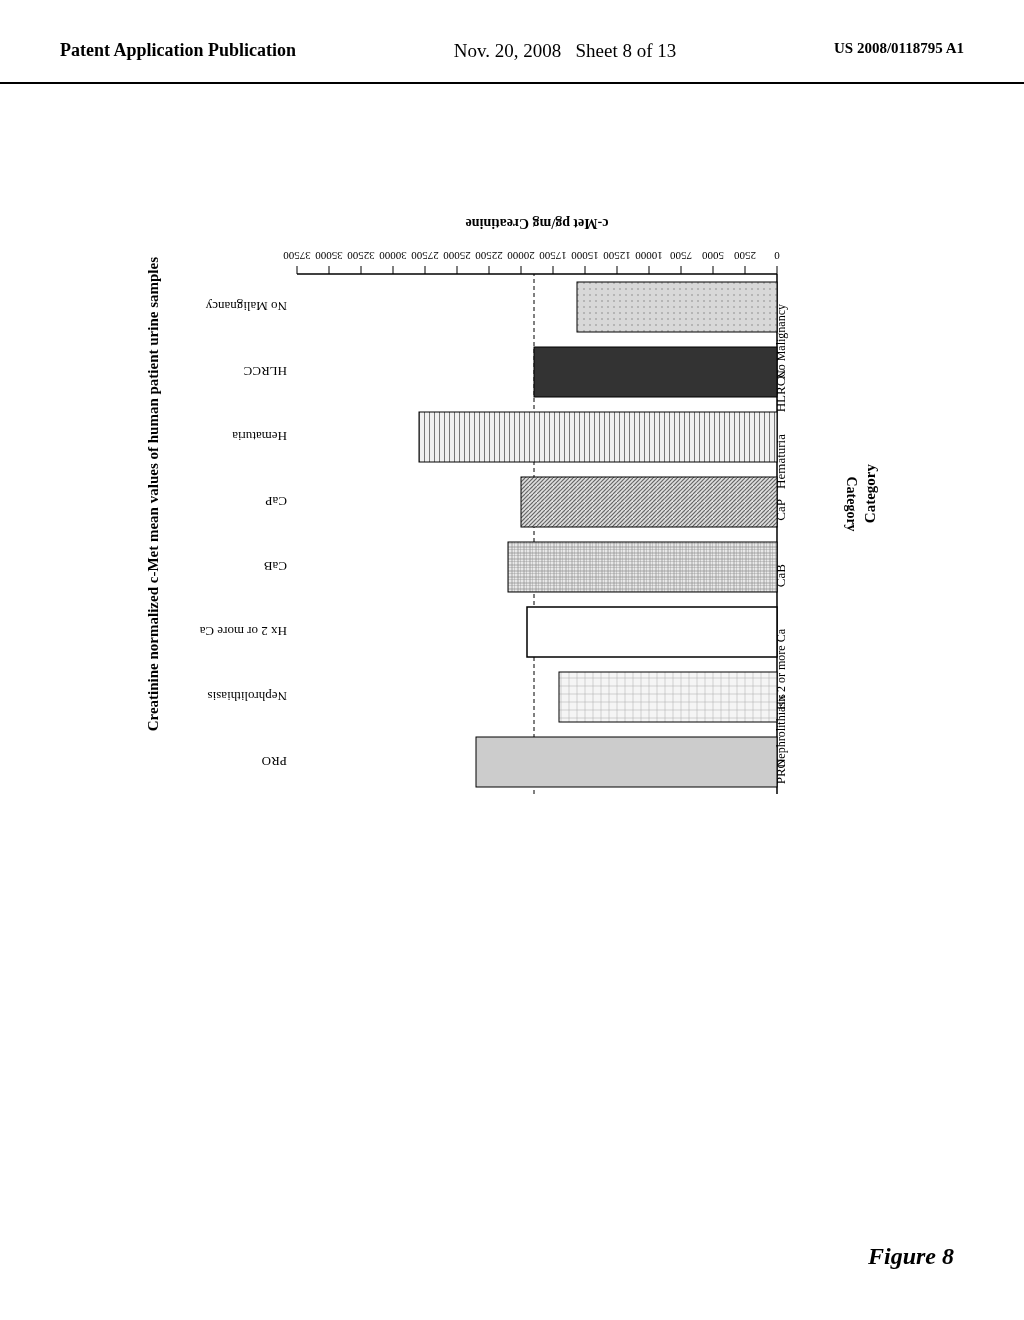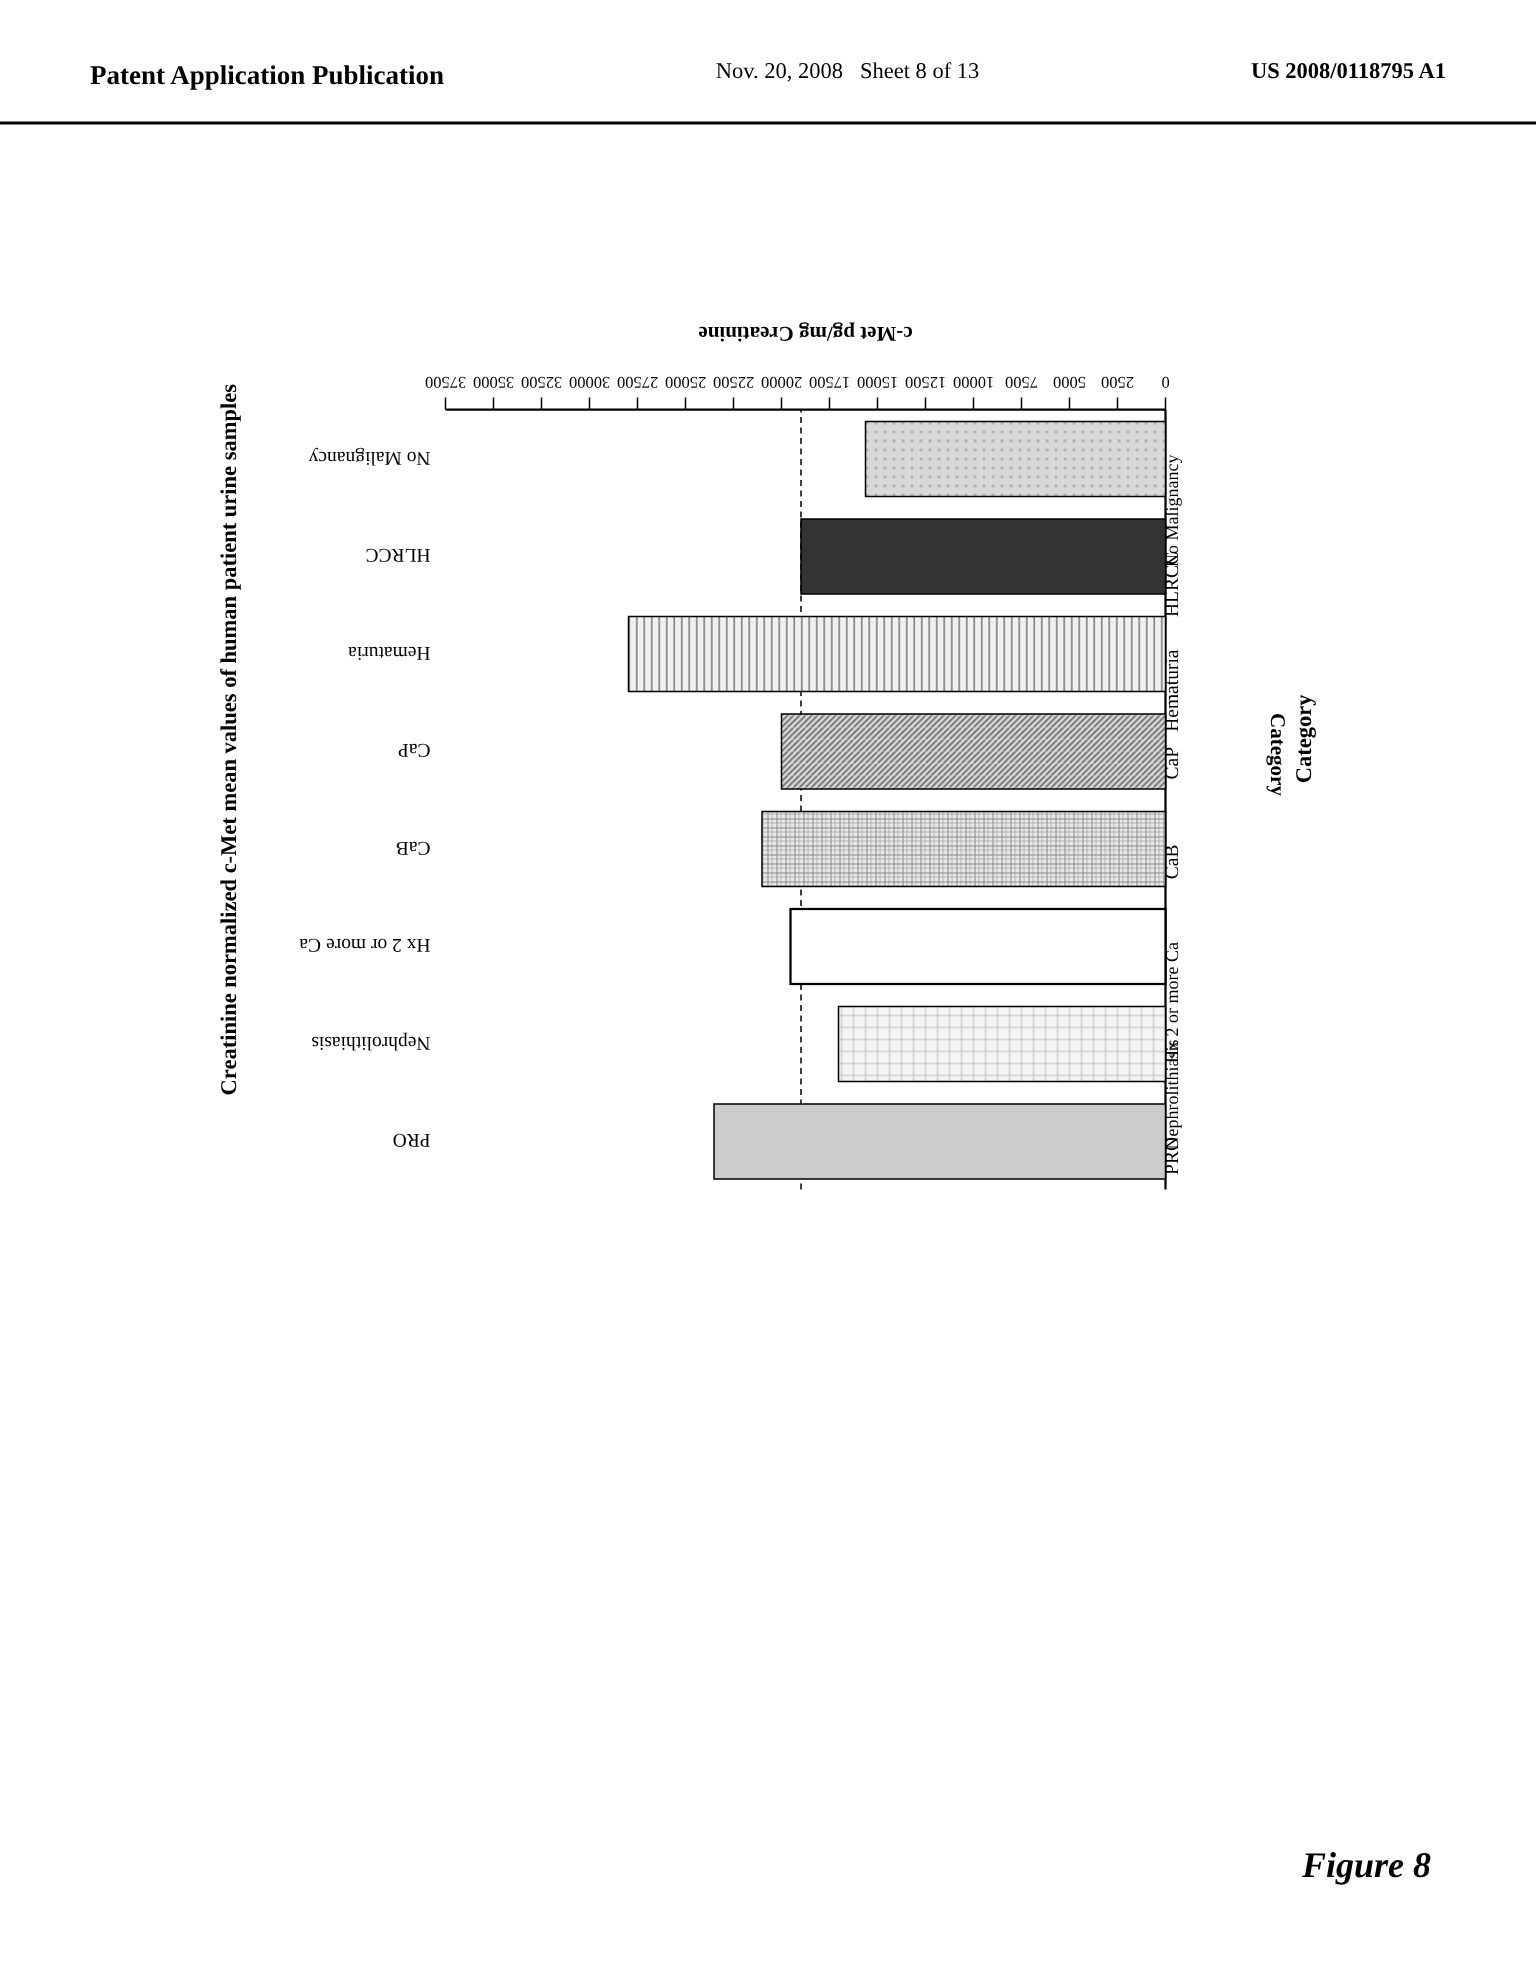--- a/index.html
+++ b/index.html
@@ -19,21 +19,21 @@
       padding: 40px 60px 20px 60px;
       border-bottom: 2px solid #000;
     }
 
     .header-left {
       font-size: 18px;
       font-weight: bold;
     }
 
     .header-center {
-      font-size: 15px;
+      font-size: 19px;
       text-align: center;
     }
 
     .header-right {
       font-size: 15px;
       font-weight: bold;
     }
 
     .main-content {
       display: flex;
@@ -239,15 +239,15 @@
         <text x="670" y="310" font-size="14" text-anchor="middle" font-weight="bold" transform="rotate(90, 670, 310)">Category</text>
 
       </svg>
     </div>
 
     <div class="category-label-right" style="font-size:15px; font-weight:bold; margin-left:5px;">Category</div>
   </div>
 
 </div>
 
-<div style="position:absolute; bottom:62px; right:70px; font-size:24px; font-style:italic; font-weight:bold;">
+<div style="position:absolute; bottom:50px; right:70px; font-size:24px; font-style:italic; font-weight:bold;">
   <span>Figure 8</span>
 </div>
 
 </body></html>

